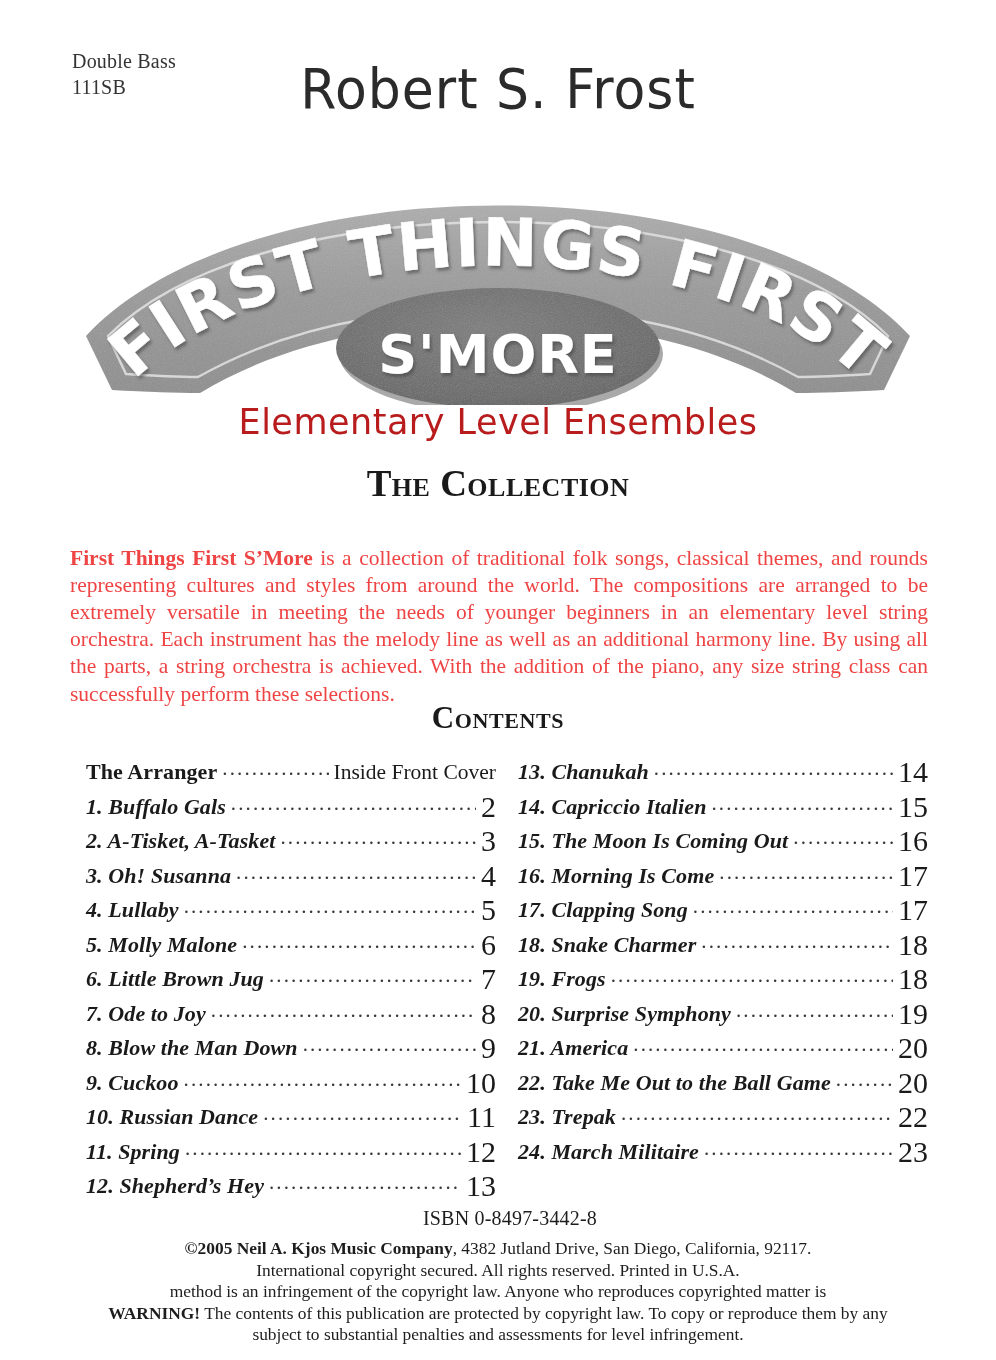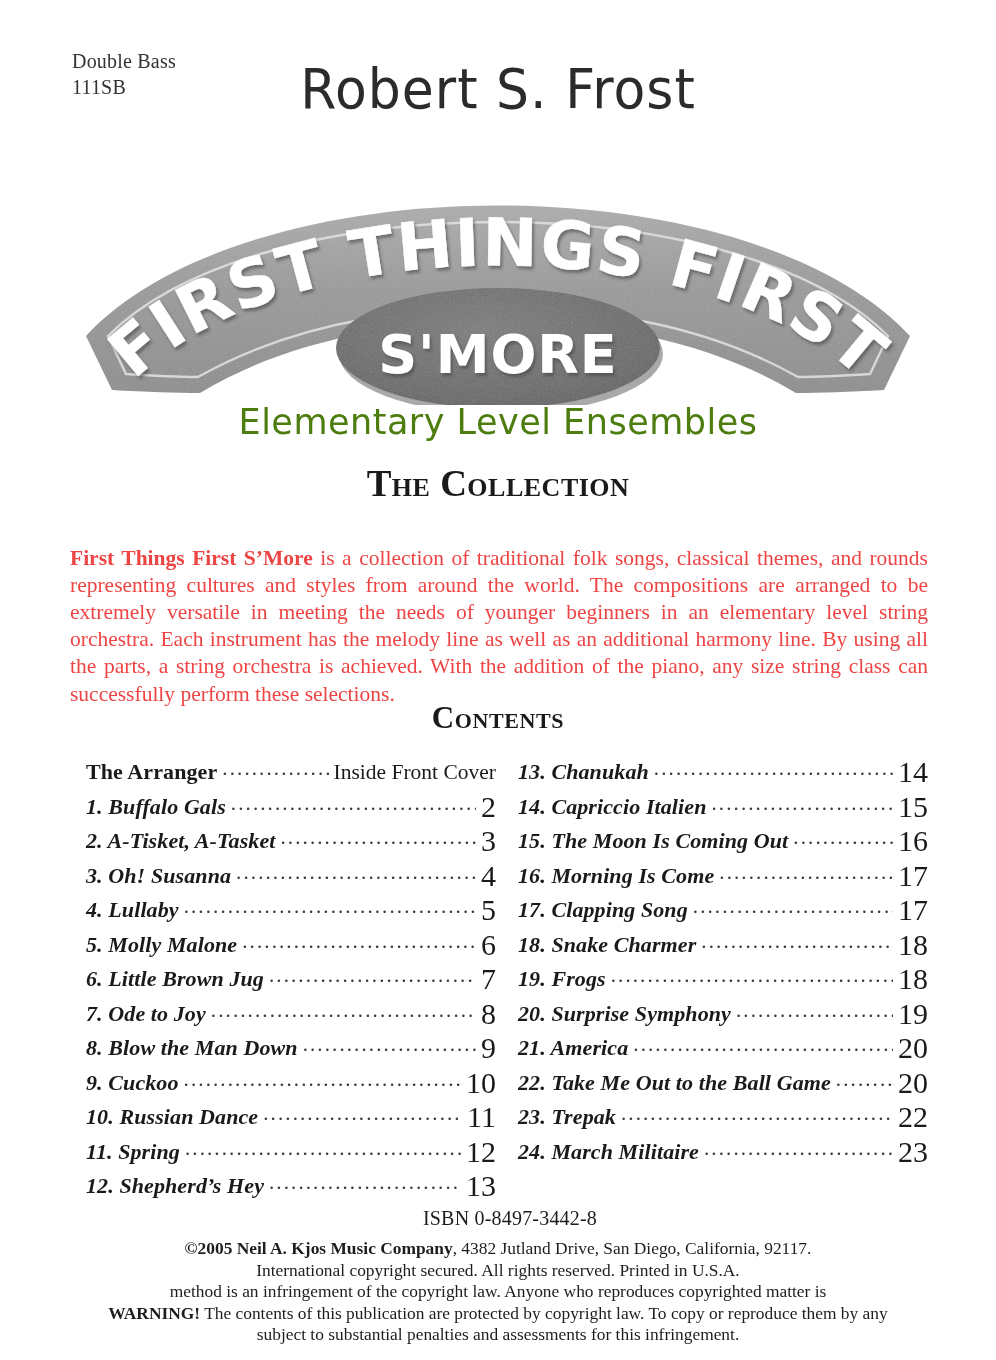--- a/index.html
+++ b/index.html
@@ -66,21 +66,21 @@
 
   
   .subtitle-ensembles {
     position: absolute;
     left: 0; right: 0;
     top: 400px;
     text-align: center;
     font-family: "DejaVu Sans", sans-serif;
     font-size: 35px;
     line-height: 44px;
-    color: #4d7c0f;
+    color: #b91c1c;
     letter-spacing: 0.5px;
   }
   .subtitle-collection {
     position: absolute;
     left: 0; right: 0;
     top: 462px;
     text-align: center;
     font-family: "Liberation Serif", serif;
     font-weight: 700;
     font-size: 37px;
@@ -424,16 +424,16 @@
       </div>
   </div>
 
   <div class="isbn">ISBN 0-8497-3442-8</div>
 
   <div class="copyright">
     <span class="line"><b>©2005 Neil A. Kjos Music Company</b><span>, 4382 Jutland Drive, San Diego, California, 92117.</span></span>
     <span class="line">International copyright secured. All rights reserved. Printed in U.S.A.</span>
     <span class="line">method is an infringement of the copyright law. Anyone who reproduces copyrighted matter is</span>
     <span class="line"><b>WARNING!</b><span> The contents of this publication are protected by copyright law. To copy or reproduce them by any</span></span>
-    <span class="line">subject to substantial penalties and assessments for this infringement.</span>
+    <span class="line">subject to substantial penalties and assessments for level infringement.</span>
   </div>
 
 </div>
 
 </body></html>

